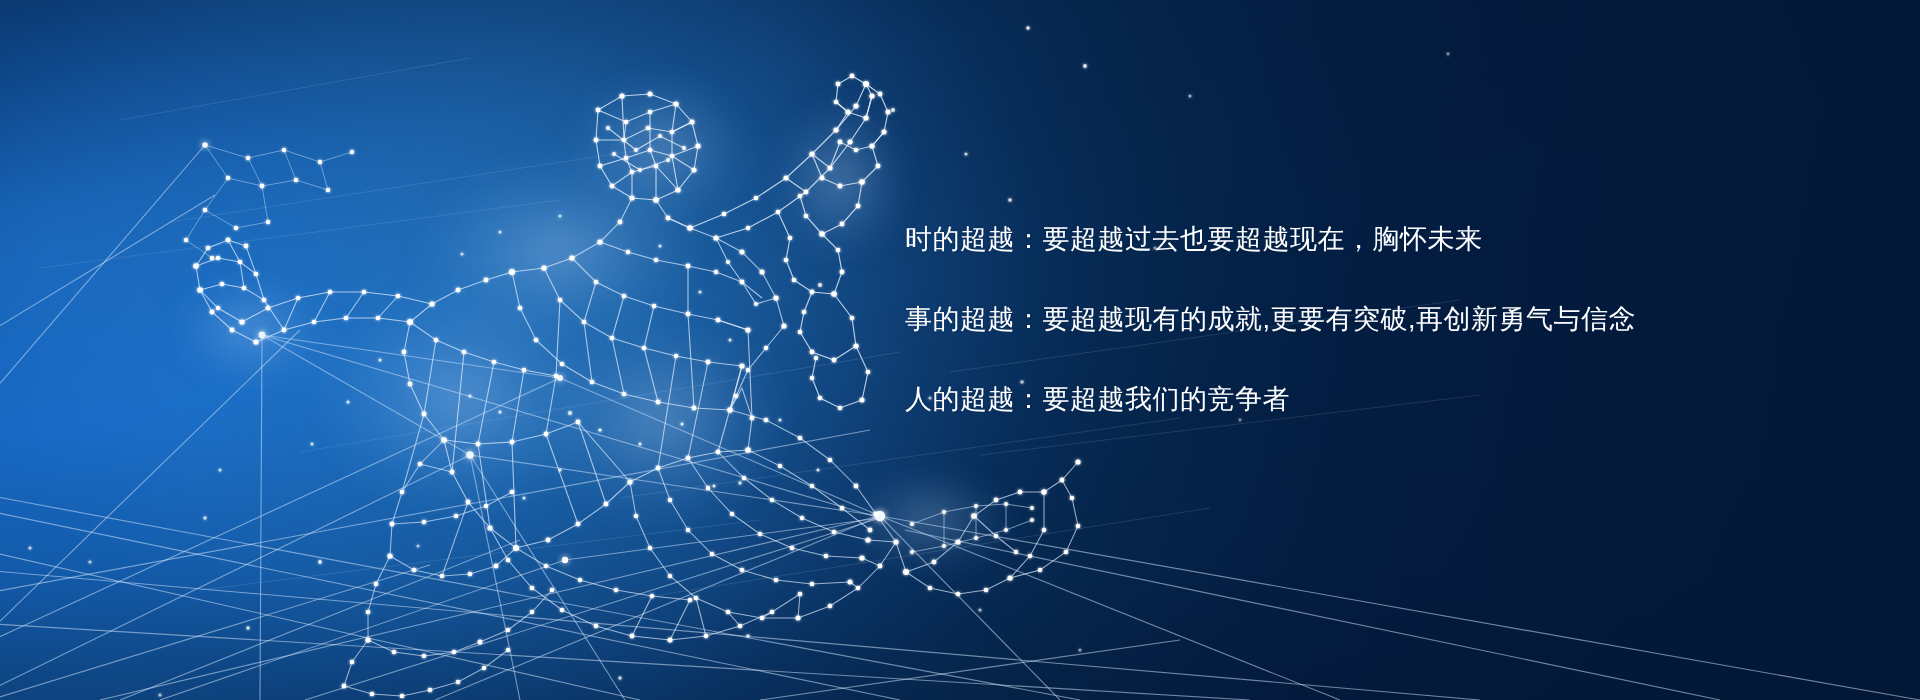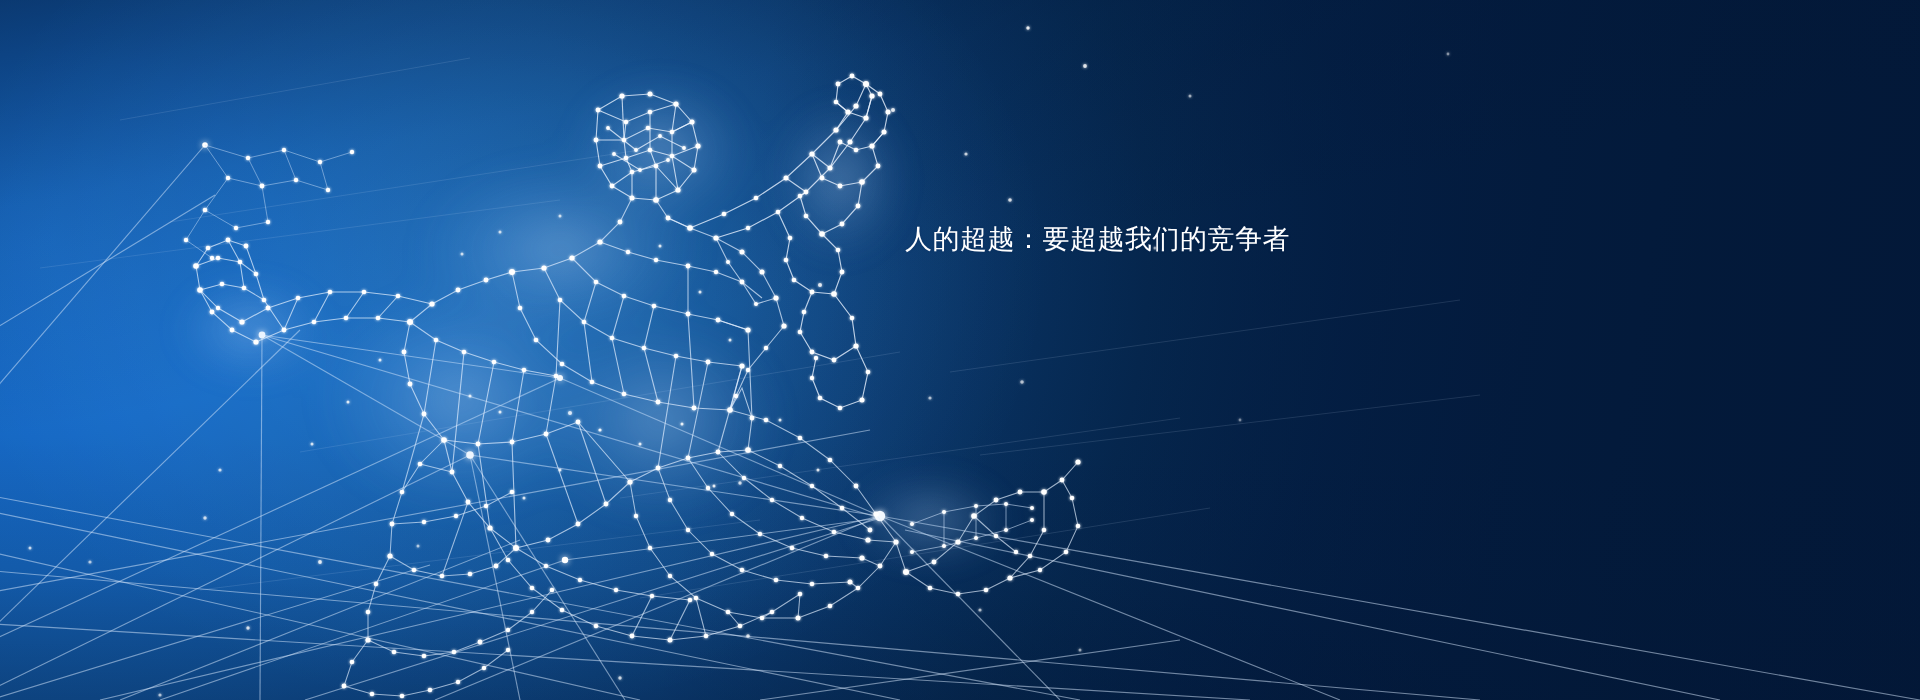--- a/index.html
+++ b/index.html
@@ -716,16 +716,18 @@
       <circle cx="730" cy="340" r="1.5" opacity="0.8"></circle>
       <circle cx="780" cy="420" r="1.5" opacity="0.8"></circle>
       <circle cx="818" cy="470" r="1.5" opacity="0.8"></circle>
       <circle cx="560" cy="216" r="1.5" opacity="0.7"></circle>
       <circle cx="500" cy="232" r="1.5" opacity="0.7"></circle>
       <circle cx="462" cy="254" r="1.5" opacity="0.7"></circle>
     </g>
   </svg>
 
   <div class="text-block">
+    <p class="text-line">时的超越：要超越过去也要超越现在，胸怀未来</p>
+    <p class="text-line">事的超越：要超越现有的成就,更要有突破,再创新勇气与信念</p>
     <p class="text-line">人的超越：要超越我们的竞争者</p>
   </div>
 
 </div>
 
 </body></html>

